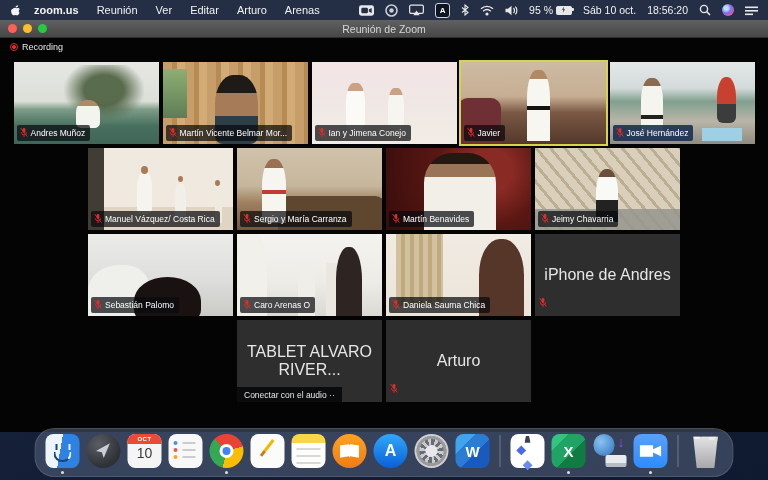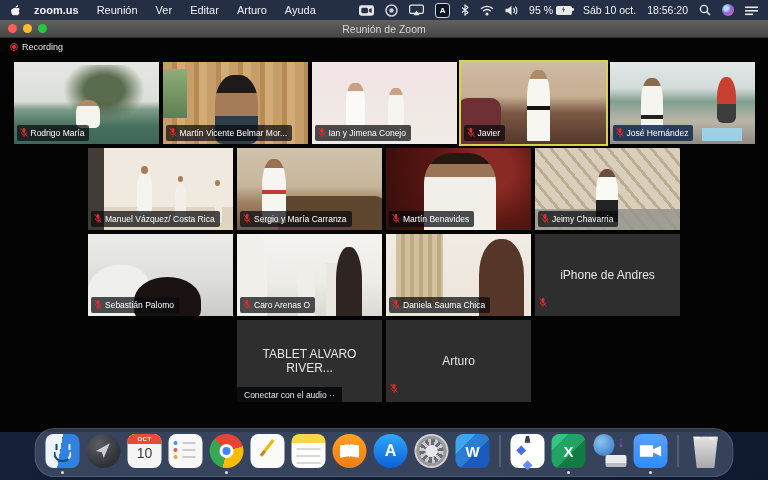--- a/index.html
+++ b/index.html
@@ -46,21 +46,21 @@
   .tile{position:relative;width:145px;height:82px;background:#111;overflow:hidden}
   .tile.active{box-shadow:0 0 0 2px #d8d44a}
   .vid{position:absolute;inset:0;overflow:hidden}
   .vid::before,.vid::after{content:'';position:absolute}
   .chip{position:absolute;left:3px;bottom:3px;z-index:3;display:flex;align-items:center;gap:3px;
     background:rgba(8,10,14,.72);color:#fff;font-size:8.5px;padding:1.5px 5px 1.5px 3px;border-radius:2px;white-space:nowrap;max-width:132px;overflow:hidden}
   .label-blue .chip{background:rgba(22,44,78,.88)}
   .label-ext{position:absolute;bottom:3px;left:92px;width:40px;height:13px;background:#9fd2e8;z-index:2;opacity:.95}
   .mic-ic{flex:0 0 auto}
   .nv{background:#2e2e2e;display:flex;align-items:center;justify-content:center}
-  .nv-name{color:#e6e6e6;font-size:12px;z-index:2;text-align:center;padding:0 4px}
+  .nv-name{color:#e6e6e6;font-size:16px;z-index:2;text-align:center;padding:0 4px}
   .nv-mic{position:absolute;left:4px;bottom:4px;z-index:3}
   .audio-chip{position:absolute;left:0;bottom:0;z-index:3;background:rgba(5,6,8,.85);color:#e8e8e8;font-size:8.5px;padding:2.5px 7px;white-space:nowrap}
   
   .s-rodrigo{background:linear-gradient(180deg,#e6e7e3 0%,#dcdfd8 48%,#7d9c88 58%,#48705f 78%,#3f6557 100%)}
   .s-rodrigo::before{right:10%;top:4%;width:55%;height:68%;background:radial-gradient(ellipse at 50% 45%,rgba(75,95,62,.9) 0 35%,rgba(75,95,62,0) 72%)}
   .s-rodrigo::after{left:43%;bottom:20%;width:17%;height:34%;border-radius:45% 45% 20% 20%;background:linear-gradient(180deg,#b08a66 0 20%,#f4f4ef 20%)}
   .s-martinv{background:repeating-linear-gradient(90deg,#c79e69 0 9px,#b68c54 9px 14px,#d2ab77 14px 22px)}
   .s-martinv::before{left:0;top:8%;width:17%;height:60%;background:linear-gradient(180deg,#8fae74,#5d7e55)}
   .s-martinv::after{left:36%;top:16%;width:30%;height:84%;border-radius:42% 42% 8px 8px;background:linear-gradient(180deg,#1d1a18 0 26%,#a67c58 26% 60%,#2e3e48 60%)}
   .s-ian{background:linear-gradient(180deg,#f3e4e6 0%,#efe8e4 55%,#f2ece6 100%)}
@@ -156,21 +156,21 @@
 </head>
 <body>
 
 <div class="menubar">
   <span class="apple">
     <svg width="11" height="13" viewBox="0 0 12 14">
         <path d="M6 3 C6.8 1.4 8.4 1.3 9.1 1.6 C8.9 2.8 8 3.5 6.9 3.6 Z" fill="#f2f2f2"></path>
         <path d="M3.2 5 C4.4 3.6 6.4 3.8 7.3 4.6 C8.6 4 10 4.4 10.6 5.6 C9.4 6.4 9.2 8.4 10.4 9.4 C9.8 10.9 8.8 12.4 7.6 12.3 C6.9 12.2 6.6 11.8 5.8 11.8 C5 11.8 4.6 12.3 3.9 12.3 C2.7 12.3 1.2 9.9 1.2 7.9 C1.2 6 2.2 5.1 3.2 5 Z" fill="#f2f2f2"></path>
       </svg>
   </span>
-  <span id="menu-items"><span class="menu-item first">zoom.us</span><span class="menu-item">Reunión</span><span class="menu-item">Ver</span><span class="menu-item">Editar</span><span class="menu-item">Arturo</span><span class="menu-item">Ayuda</span></span>
+  <span id="menu-items"><span class="menu-item first">zoom.us</span><span class="menu-item">Reunión</span><span class="menu-item">Ver</span><span class="menu-item">Editar</span><span class="menu-item">Arturo</span><span class="menu-item">Arenas</span></span>
   <span class="mb-right">
     <span class="mb-ic">
       <svg width="15" height="11" viewBox="0 0 16 11">
           <rect x="0" y="0" width="16" height="11" rx="2.5" fill="#e8e8e8"></rect>
           <rect x="2.5" y="2.5" width="7" height="6" rx="1.5" fill="#242e45"></rect>
           <path d="M10.5 4.5 L13.5 2.8 V8.2 L10.5 6.5Z" fill="#242e45"></path>
         </svg>
     </span>
     <span class="mb-ic">
       <svg width="13" height="13" viewBox="0 0 13 13">
@@ -247,21 +247,21 @@
       <div class="vrow">
         <div class="tile">
           <div class="vid s-rodrigo"></div>
           <div class="chip">
             <span class="mic-ic"><svg width="8" height="11" viewBox="0 0 10 13">
                 <rect x="3.3" y="0.8" width="3.4" height="6.2" rx="1.7" fill="#e02b2b"></rect>
                 <path d="M1.8 6.3 a3.2 3.2 0 0 0 6.4 0" fill="none" stroke="#e02b2b" stroke-width="1.1"></path>
                 <line x1="5" y1="9.6" x2="5" y2="12" stroke="#e02b2b" stroke-width="1.2"></line>
                 <line x1="0.8" y1="1" x2="9.2" y2="11.5" stroke="#e02b2b" stroke-width="1.2"></line>
               </svg></span>
-            <span>Rodrigo María</span>
+            <span>Andres Muñoz</span>
           </div>
         </div>
         <div class="tile">
           <div class="vid s-martinv"></div>
           <div class="chip">
             <span class="mic-ic"><svg width="8" height="11" viewBox="0 0 10 13">
                 <rect x="3.3" y="0.8" width="3.4" height="6.2" rx="1.7" fill="#e02b2b"></rect>
                 <path d="M1.8 6.3 a3.2 3.2 0 0 0 6.4 0" fill="none" stroke="#e02b2b" stroke-width="1.1"></path>
                 <line x1="5" y1="9.6" x2="5" y2="12" stroke="#e02b2b" stroke-width="1.2"></line>
                 <line x1="0.8" y1="1" x2="9.2" y2="11.5" stroke="#e02b2b" stroke-width="1.2"></line>

